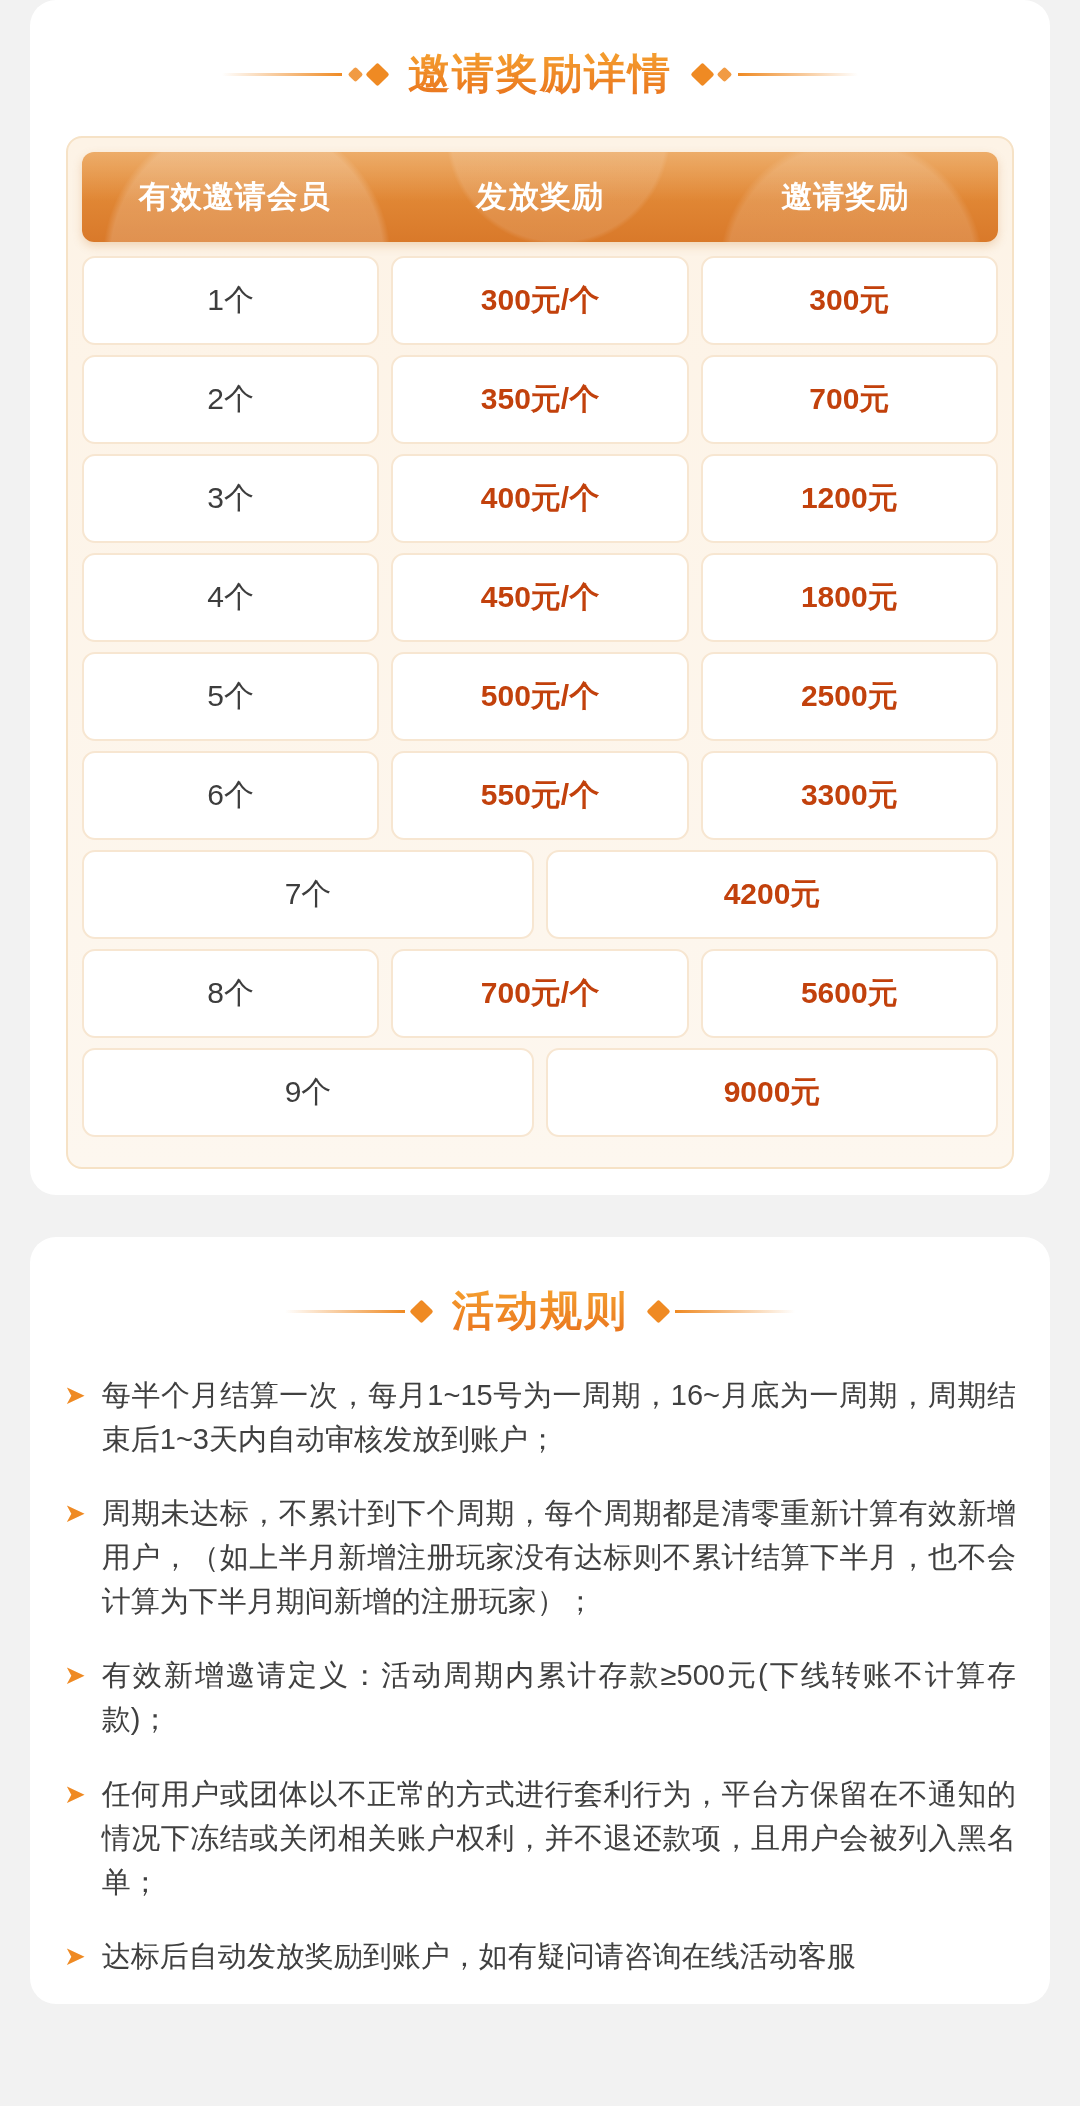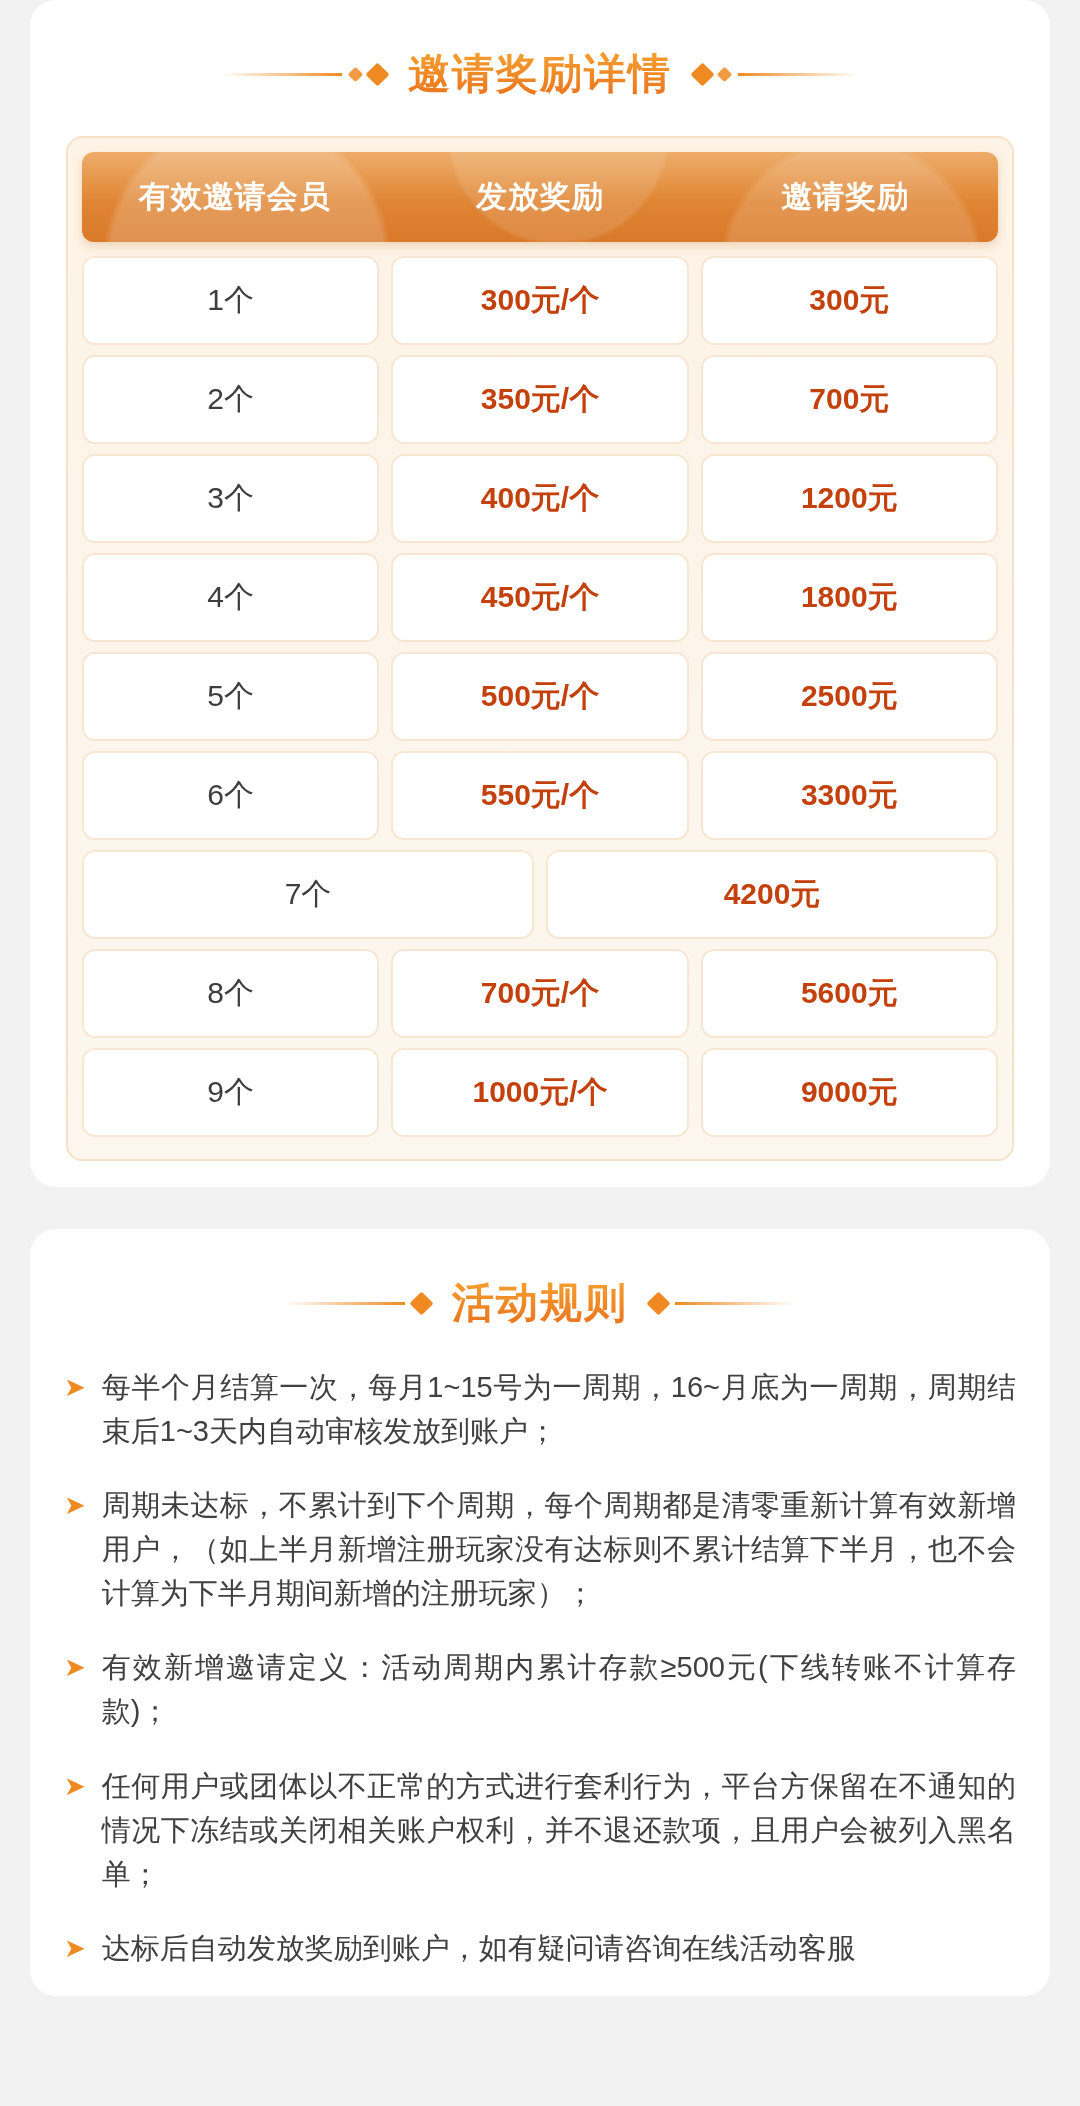--- a/index.html
+++ b/index.html
@@ -95,21 +95,21 @@
     font-weight: bold;
     letter-spacing: 1px;
     position: relative;
     z-index: 1;
   }
   .trow {
     display: flex;
     gap: 12px;
     margin-bottom: 10px;
   }
-  .trow:last-child { margin-bottom: 8px; }
+  .trow:last-child { margin-bottom: 16px; }
   .td {
     flex: 1;
     background: #ffffff;
     border: 2px solid #f7e6d1;
     border-radius: 13px;
     text-align: center;
     padding: 22px 0;
     font-size: 30px;
     color: #3d3d3d;
   }
@@ -207,21 +207,20 @@
       <div class="td">7个</div>
       <div class="td hl">4200元</div>
     </div>
     <div class="trow">
       <div class="td">8个</div>
       <div class="td hl">700元/个</div>
       <div class="td hl">5600元</div>
     </div>
     <div class="trow">
       <div class="td">9个</div>
-      <div class="td hl">1000元/个</div>
       <div class="td hl">9000元</div>
     </div>
   </div>
 
 </div>
 
 <div class="card">
 
   <div class="section-head">
     <span class="orn left">

